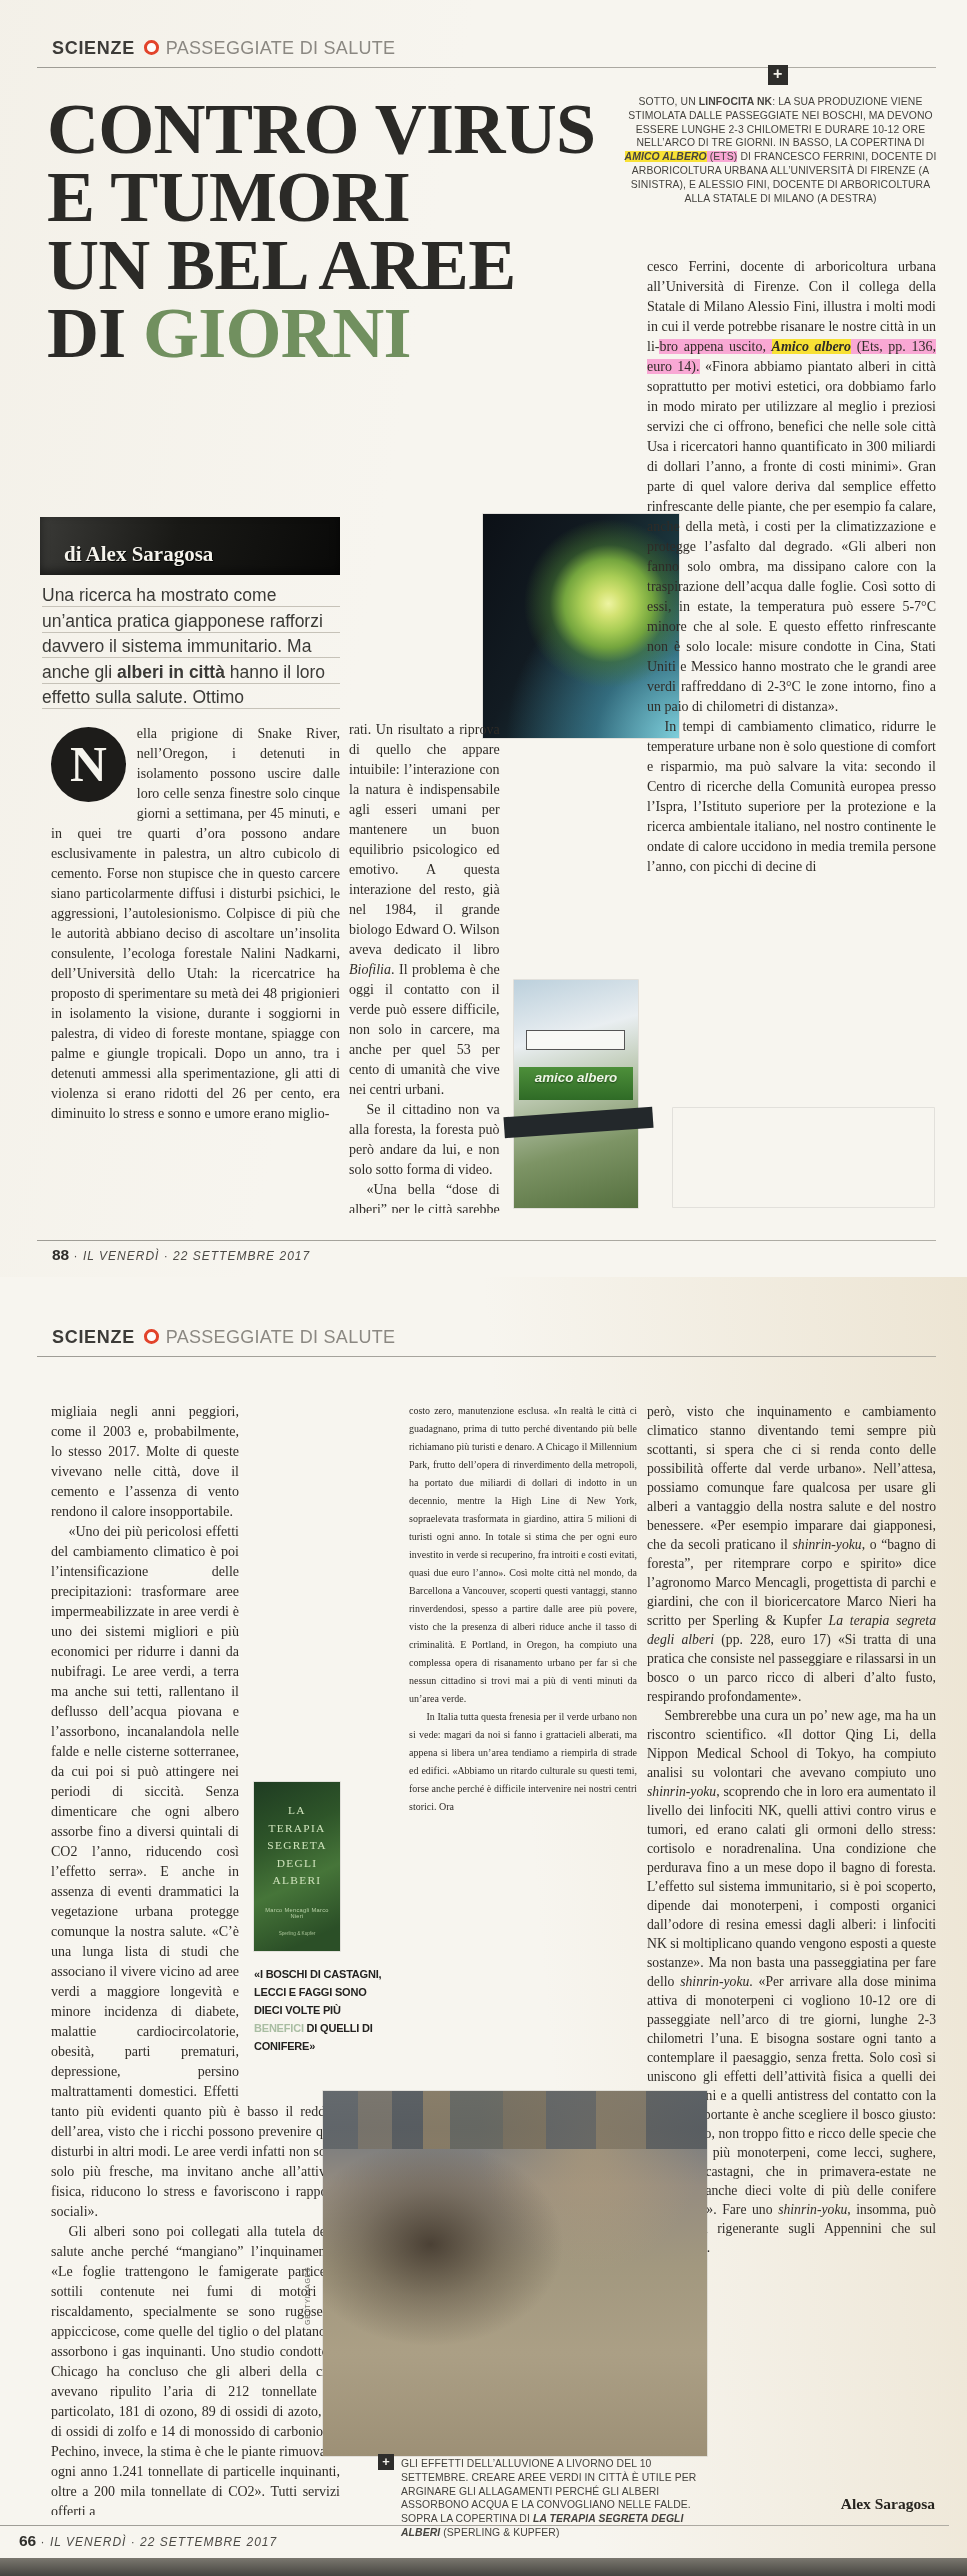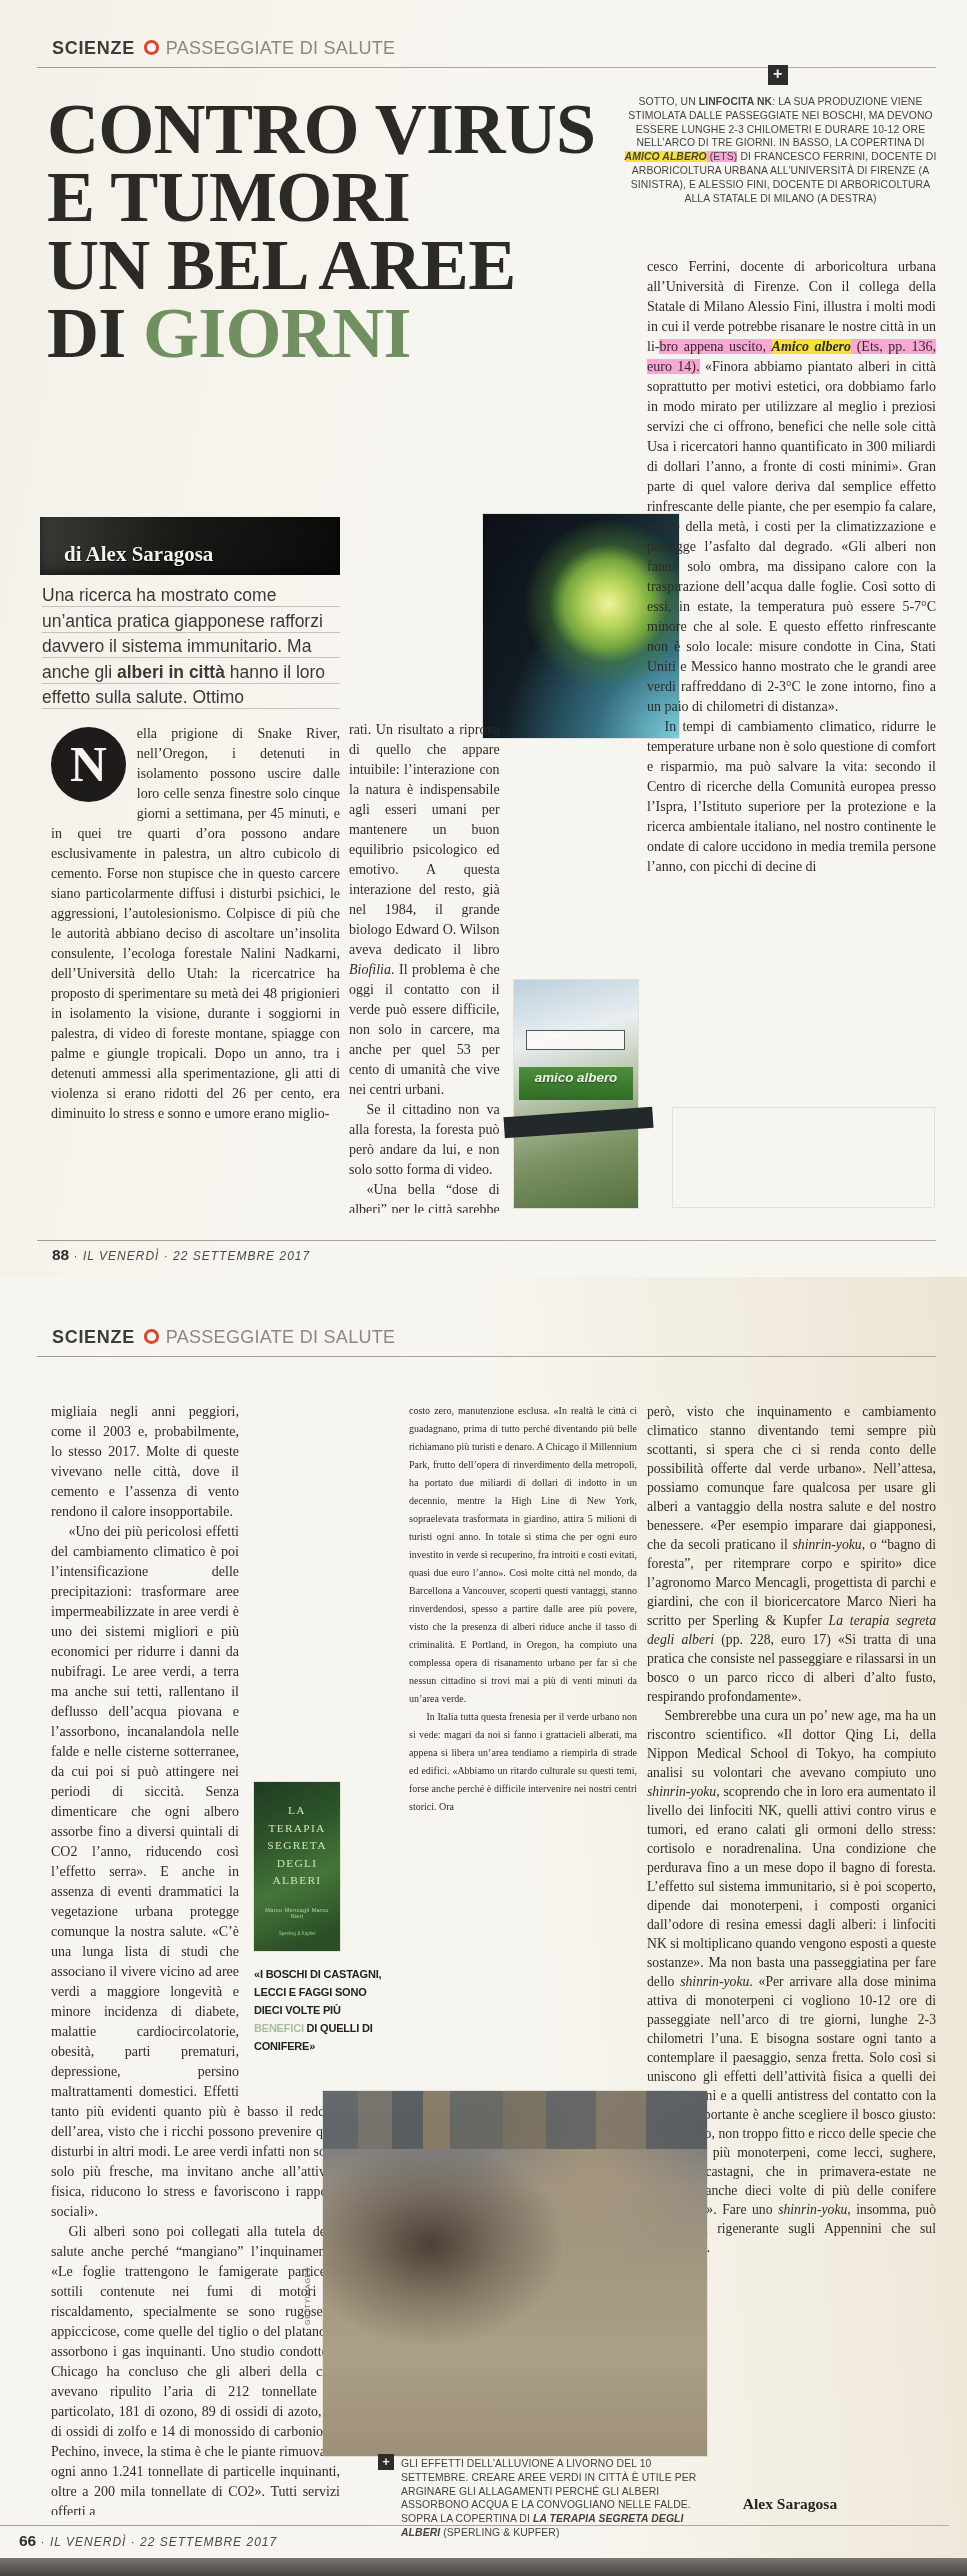--- a/index.html
+++ b/index.html
@@ -79,21 +79,21 @@
 
   .getty{writing-mode:vertical-rl;transform:rotate(180deg);font-size:7px;letter-spacing:0.7px;color:#6e6c66}
 
   
   .bigquote{font-size:11px;line-height:18px;font-weight:bold;letter-spacing:-0.2px;color:#232220;text-transform:uppercase}
 
   
   .footer{white-space:nowrap;color:#4c4a46;font-size:12px;letter-spacing:1px}
   .footer .pg{font-weight:bold;font-size:15.5px;color:#2f2e2b;letter-spacing:0;font-style:normal}
   .footer .mag{font-style:italic}
-  .sig{font-family:"Liberation Serif",serif;font-weight:bold;font-size:15.5px;color:#26241f;text-align:center}
+  .sig{font-family:"Liberation Serif",serif;font-weight:bold;font-size:15.5px;color:#26241f;text-align:right}
 </style>
 </head>
 <body>
 
 <div class="abs tint1"></div>
 
 <div class="abs kicker" style="left:52px;top:38px">
   <span class="sec">SCIENZE</span><span class="kdot"></span><span>PASSEGGIATE DI SALUTE</span>
 </div>
 <div class="abs hrule" style="left:37px;top:67px;width:899px"></div>

